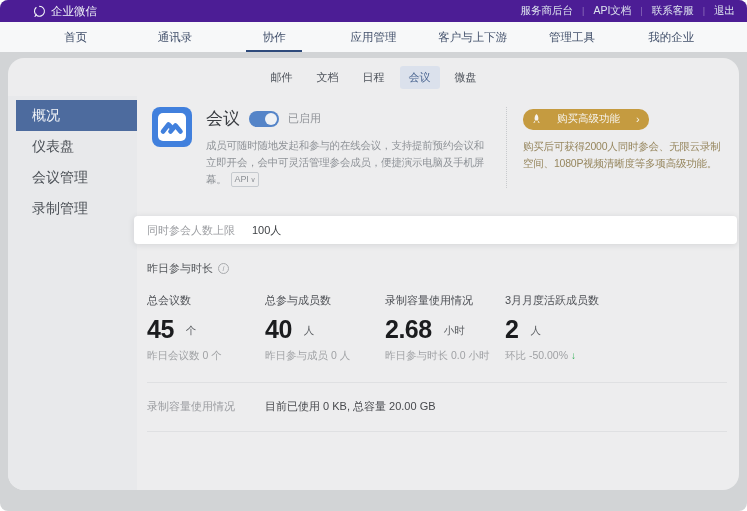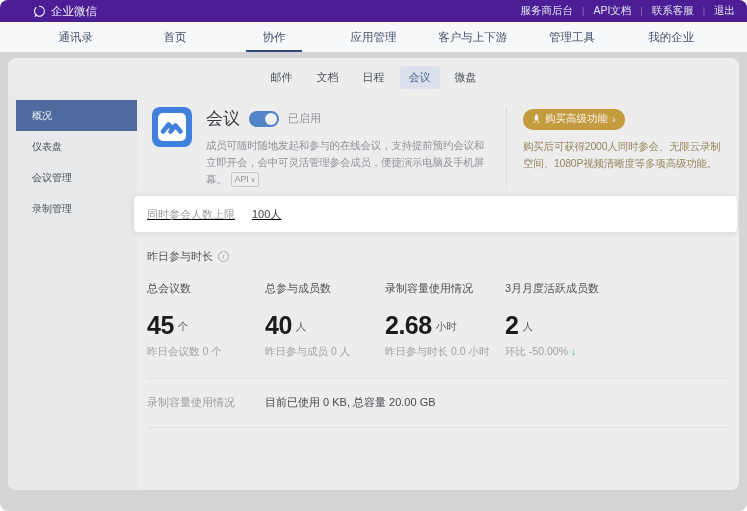--- a/index.html
+++ b/index.html
@@ -13,64 +13,64 @@
   .toplinks { display:flex; align-items:center; gap:9px; font-size:10.5px; color:#dde4ee; }
   .toplinks .link { cursor:pointer; }
   .toplinks .sep { color:rgba(255,255,255,0.35); font-size:9px; }
 
   
   .mainnav { height:30px; background:#f7f8f9; display:flex; align-items:stretch; padding:0 26px; }
   .nav-item { flex:1; display:flex; align-items:center; justify-content:center; font-size:11.5px; color:#42506b; cursor:pointer; position:relative; }
   .nav-item.active::after { content:""; position:absolute; bottom:0; left:50%; transform:translateX(-50%); width:56px; height:2px; background:#2e4a7b; }
 
   
-  .panel { margin:6px 8px 0; height:432px; background:#ededee; border-radius:8px; overflow:hidden; display:flex; flex-direction:column; }
+  .panel { margin:6px 8px 0; height:432px; background:#ededee; border-radius:16px; overflow:hidden; display:flex; flex-direction:column; }
   .subtabs { height:38px; flex:none; display:flex; align-items:center; justify-content:center; gap:6px; }
   .subtab { font-size:11px; color:#4e535b; padding:4px 9px; border-radius:3px; cursor:pointer; }
   .subtab.active { background:#dbe1ec; color:#4a6590; }
 
   .panel-body { flex:1; display:flex; min-height:0; }
   .sidebar { width:129px; flex:none; background:#e8e9eb; padding-top:4px; }
-  .side-item { height:31px; line-height:31px; margin-left:8px; padding-left:16px; font-size:10px; color:#4c5157; cursor:pointer; }
+  .side-item { height:31px; line-height:31px; margin-left:8px; padding-left:16px; font-size:14px; color:#4c5157; cursor:pointer; }
   .side-item.active { background:#4d6b9e; color:#f0f3f7; }
 
   .content { flex:1; padding:0 12px 0 10px; min-width:0; }
 
   
   .app-header { display:flex; padding-top:11px; }
   .app-main { flex:1; display:flex; min-width:0; }
   .app-icon { width:40px; height:40px; flex:none; margin-left:5px; }
   .app-info { margin-left:14px; flex:1; min-width:0; }
   .title-row { display:flex; align-items:center; gap:9px; }
   .app-title { font-size:17px; color:#3a3d42; }
   .toggle { width:30px; height:16px; border-radius:8px; background:#5484c8; position:relative; cursor:pointer; flex:none; }
   .toggle-knob { position:absolute; right:2px; top:2px; width:12px; height:12px; border-radius:50%; background:#eef1f5; }
   .status { font-size:11px; color:#8e9196; }
   .app-desc { margin-top:7px; font-size:10.5px; line-height:17px; color:#8f9398; letter-spacing:-0.2px; }
   .api-tag { display:inline-block; vertical-align:1px; margin-left:4px; border:1px solid #c5c9ce; border-radius:2px; padding:0 3px; font-size:9px; line-height:12px; color:#8c9095; cursor:pointer; white-space:nowrap; }
   .api-tag::after { content:"∨"; font-size:7px; margin-left:2px; }
 
   .promo { flex:none; width:221px; margin-left:12px; padding:2px 0 0 16px; border-left:1px dotted #c8cacd; }
-  .promo-btn { display:inline-flex; align-items:center; gap:4px; background:#c59b40; color:#f6f3ec; font-size:10.5px; padding:3px 9px 4px; border-radius:10px; border:none; cursor:pointer; font-family:inherit; }
+  .promo-btn { display:inline-flex; align-items:center; gap:16px; background:#c59b40; color:#f6f3ec; font-size:10.5px; padding:3px 9px 4px; border-radius:10px; border:none; cursor:pointer; font-family:inherit; }
   .promo-btn .arrow::after { content:"›"; font-size:11px; }
   .promo-desc { margin-top:8px; font-size:10.5px; line-height:17px; color:#97875f; letter-spacing:-0.2px; }
 
   
-  .limit-row { margin:8px -10px 0 -13px; height:36px; background:#ffffff; border-radius:4px; box-shadow:0 1px 6px rgba(60,64,70,0.14); display:flex; align-items:center;text-decoration:underline; }
+  .limit-row { margin:28px -10px 0 -13px; height:28px; background:#ffffff; border-radius:4px; box-shadow:0 1px 6px rgba(60,64,70,0.14); display:flex; align-items:center; }
   .row-label { width:118px; flex:none; padding-left:13px; font-size:11px; color:#9b9da1; }
   .row-value { font-size:11px; color:#3f4246; }
 
   
   .usage { padding-top:17px; }
   .usage-title { display:flex; align-items:center; gap:5px; font-size:11px; color:#55585c; }
   .info-icon { width:11px; height:11px; border:1px solid #a8aaad; border-radius:50%; display:inline-flex; align-items:center; justify-content:center; color:#a8aaad; font-size:8px; font-style:italic; cursor:pointer; }
   .info-icon::after { content:"i"; }
   .stats { display:grid; grid-template-columns:118px 120px 120px 1fr; margin-top:17px; }
   .stat-label { font-size:11px; color:#4c4f54; }
-  .stat-value { margin-top:16px; display:flex; align-items:flex-end; gap:4px; }
+  .stat-value { margin-top:8px; display:flex; align-items:flex-end; gap:12px; }
   .stat-num { font-size:25px; font-weight:bold; color:#1b1c1e; line-height:26px; letter-spacing:-0.5px; }
   .stat-unit { font-size:10.5px; color:#5a5d61; padding-bottom:4px; }
   .stat-sub { margin-top:7px; font-size:10.5px; color:#a0a2a5; }
   .trend-down { color:#2fae54; font-size:10px; margin-left:3px; }
   .trend-down::after { content:"↓"; }
 
   .divider { height:1px; background:#dfe0e2; margin-top:19px; }
   .recording { display:flex; align-items:center; padding:16px 0 17px; }
   .rec-label { width:118px; flex:none; font-size:11px; color:#9b9da1; }
   .rec-value { font-size:11px; color:#47494d; }
@@ -94,22 +94,22 @@
       <span class="sep">|</span>
       <span class="link">API文档</span>
       <span class="sep">|</span>
       <span class="link">联系客服</span>
       <span class="sep">|</span>
       <span class="link">退出</span>
     </nav>
   </header>
 
   <nav class="mainnav">
+    <div class="nav-item">首页</div>
     <div class="nav-item">通讯录</div>
-    <div class="nav-item">首页</div>
     <div class="nav-item active">协作</div>
     <div class="nav-item">应用管理</div>
     <div class="nav-item">客户与上下游</div>
     <div class="nav-item">管理工具</div>
     <div class="nav-item">我的企业</div>
   </nav>
 
   <div class="panel">
 
     <div class="subtabs">

